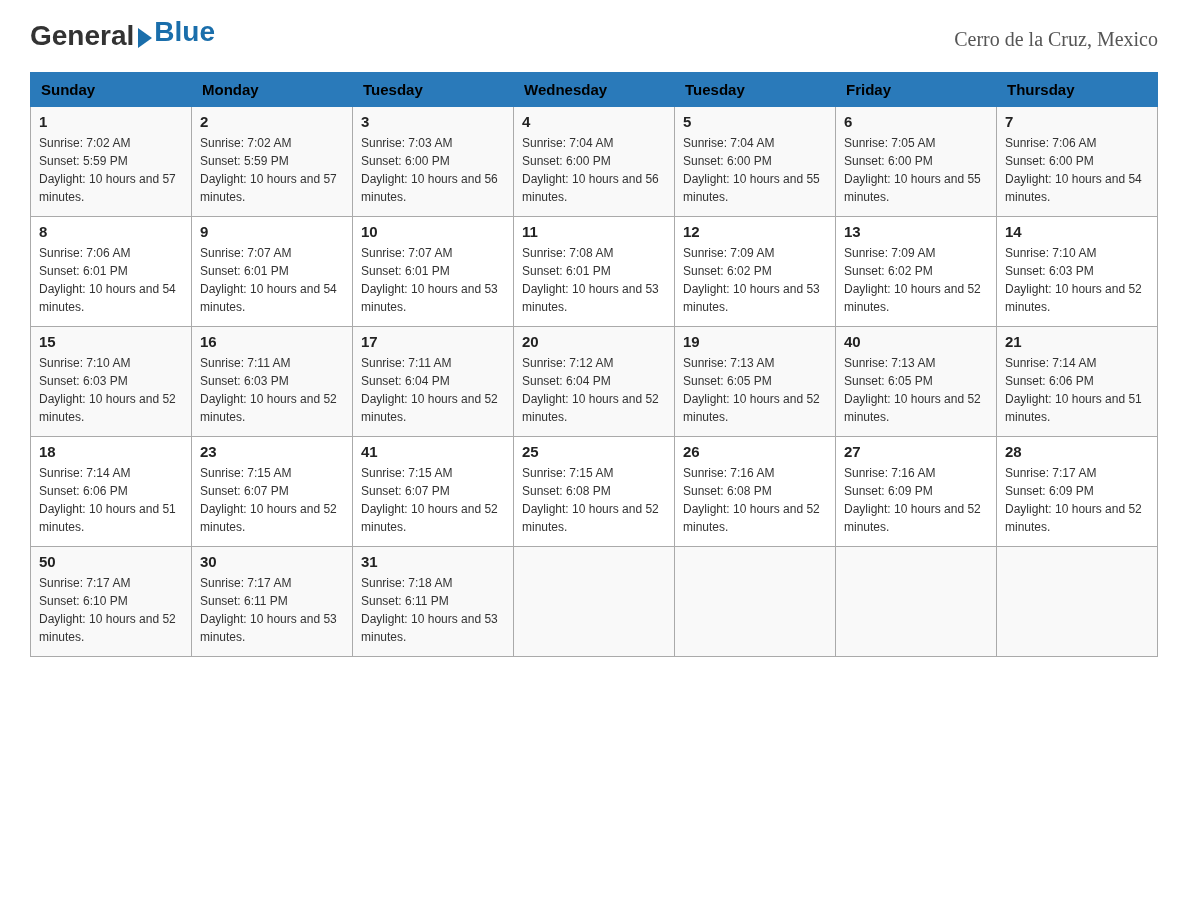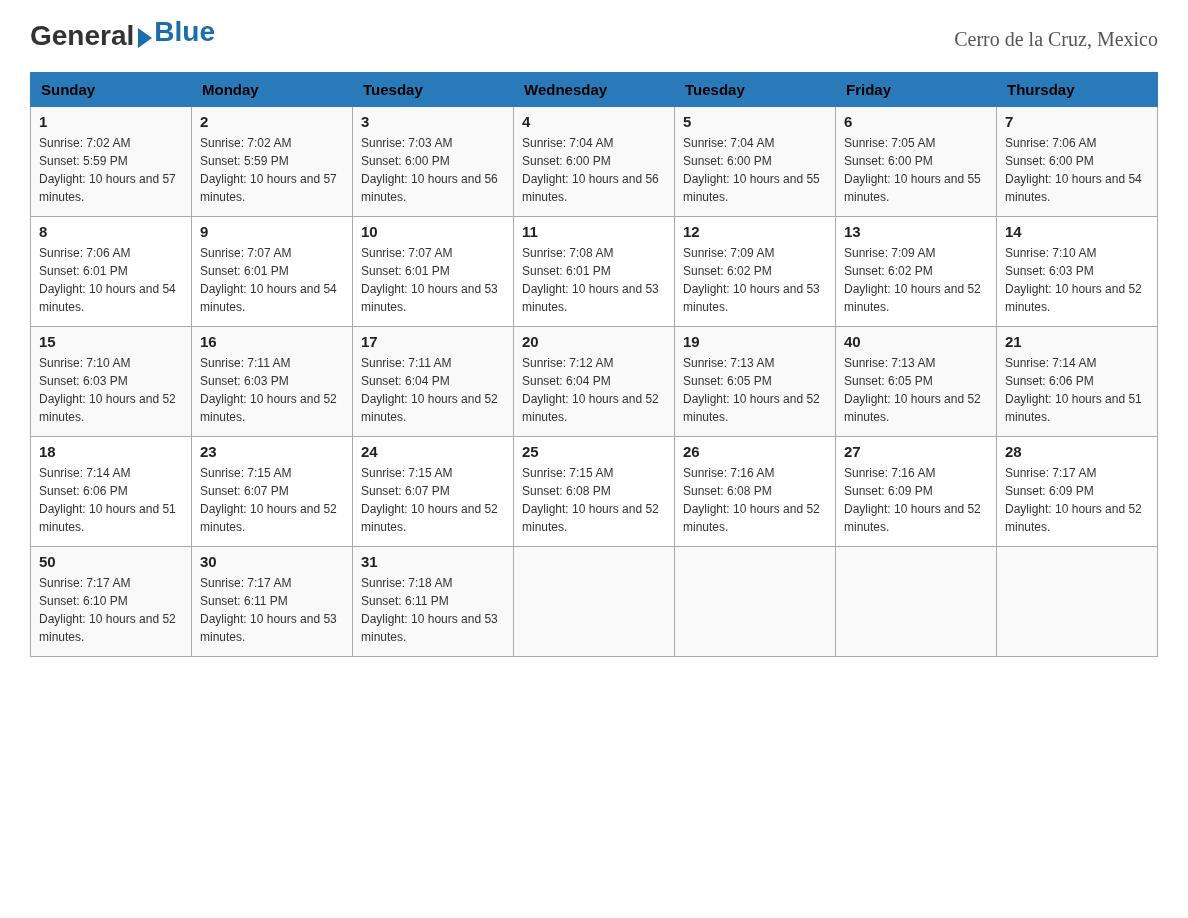--- a/index.html
+++ b/index.html
@@ -233,21 +233,21 @@
       <tr>
         <td>
         <span class="day-num">18</span>
         <span class="day-info">Sunrise: 7:14 AM<br>Sunset: 6:06 PM<br>Daylight: 10 hours and 51 minutes.</span>
       </td>
         <td>
         <span class="day-num">23</span>
         <span class="day-info">Sunrise: 7:15 AM<br>Sunset: 6:07 PM<br>Daylight: 10 hours and 52 minutes.</span>
       </td>
         <td>
-        <span class="day-num">24</span>
+        <span class="day-num">41</span>
         <span class="day-info">Sunrise: 7:15 AM<br>Sunset: 6:07 PM<br>Daylight: 10 hours and 52 minutes.</span>
       </td>
         <td>
         <span class="day-num">25</span>
         <span class="day-info">Sunrise: 7:15 AM<br>Sunset: 6:08 PM<br>Daylight: 10 hours and 52 minutes.</span>
       </td>
         <td>
         <span class="day-num">26</span>
         <span class="day-info">Sunrise: 7:16 AM<br>Sunset: 6:08 PM<br>Daylight: 10 hours and 52 minutes.</span>
       </td>

